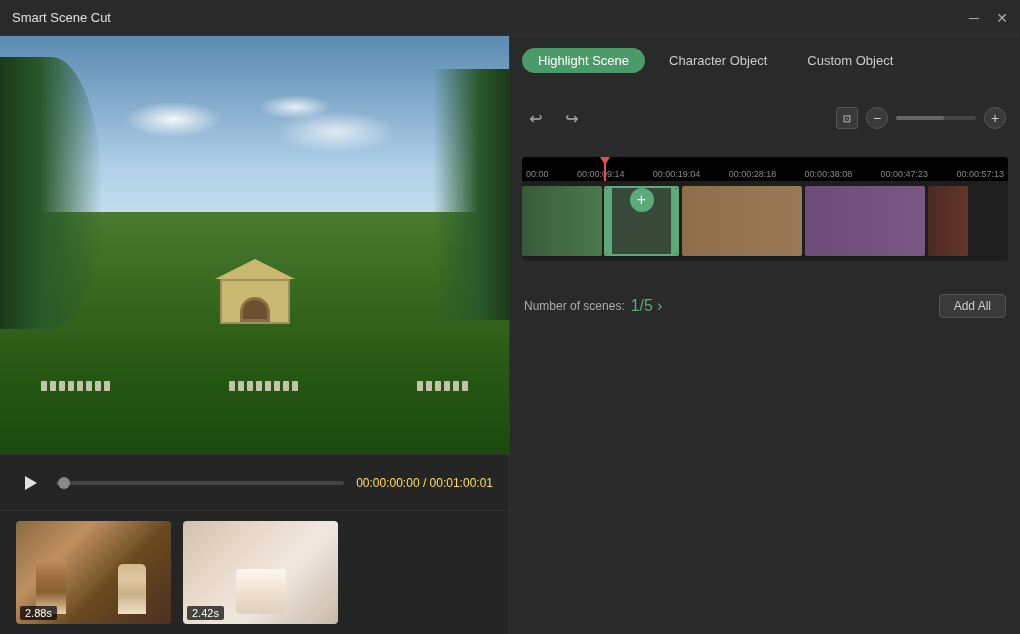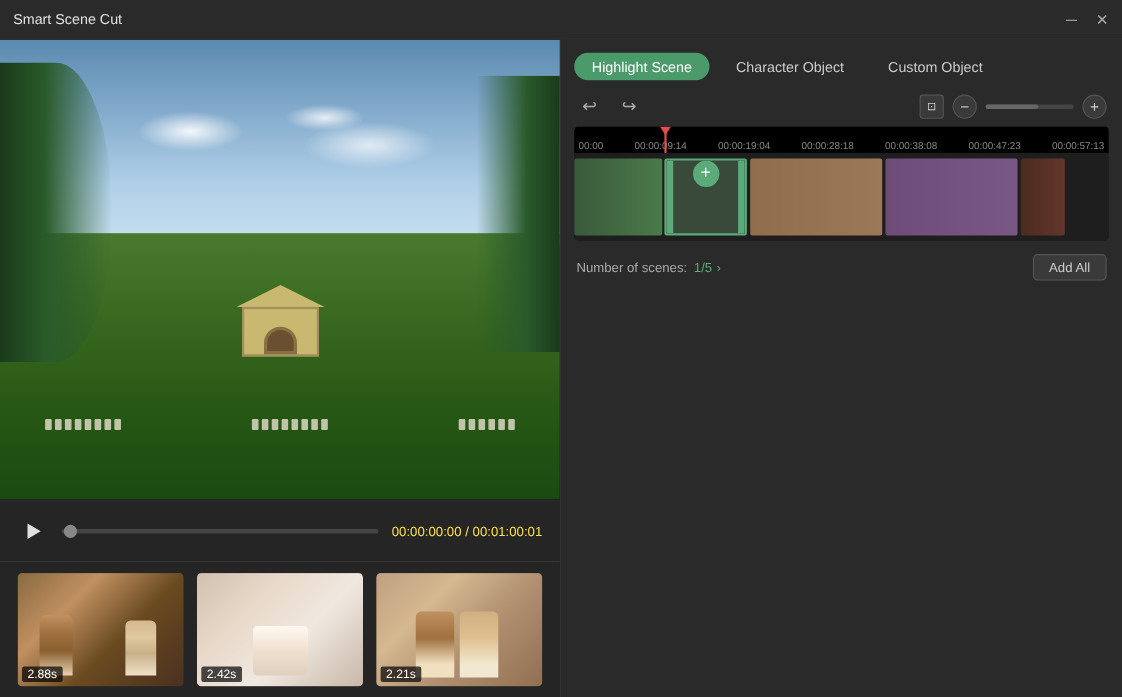--- a/index.html
+++ b/index.html
@@ -270,20 +270,21 @@
       border-radius: 2px;
     }
 
     
     .right-panel {
       flex: 1;
       display: flex;
       flex-direction: column;
       background: #2a2a2a;
       padding: 12px;
+      gap: 21px;
     }
 
     
     .tabs {
       display: flex;
       gap: 8px;
       margin-bottom: 12px;
       align-items: center;
     }
     .tab {
@@ -505,21 +506,21 @@
     }
     .scene-count-text {
       font-size: 12px;
       color: #aaa;
     }
     .scene-count-nav {
       display: flex;
       align-items: center;
       gap: 4px;
       color: #5aaa7a;
-      font-size: 12px;
+      font-size: 16px;
       cursor: pointer;
     }
     .add-all-btn {
       background: #3a3a3a;
       border: 1px solid #555;
       border-radius: 4px;
       color: #ccc;
       padding: 4px 14px;
       font-size: 12px;
       cursor: pointer;
@@ -685,29 +686,20 @@
           <div class="scene-duration">2.88s</div>
         </div>
 
         <div class="scene-thumb scene-thumb-2">
           <div class="scene-thumb-bg">
             <div class="thumb-cake"></div>
           </div>
           <div class="scene-duration">2.42s</div>
         </div>
 
-        <div class="scene-thumb scene-thumb-3">
-          <div class="scene-thumb-bg">
-            <div class="thumb-couple">
-              <div class="couple-person couple-person-1"></div>
-              <div class="couple-person couple-person-2"></div>
-            </div>
-          </div>
-          <div class="scene-duration">2.21s</div>
-        </div>
 
       </div>
     </div>
   </div>
 
   <div class="right-panel">
 
     <div class="tabs">
       <button class="tab tab-active">Highlight Scene</button>
       <button class="tab tab-inactive">Character Object</button>

